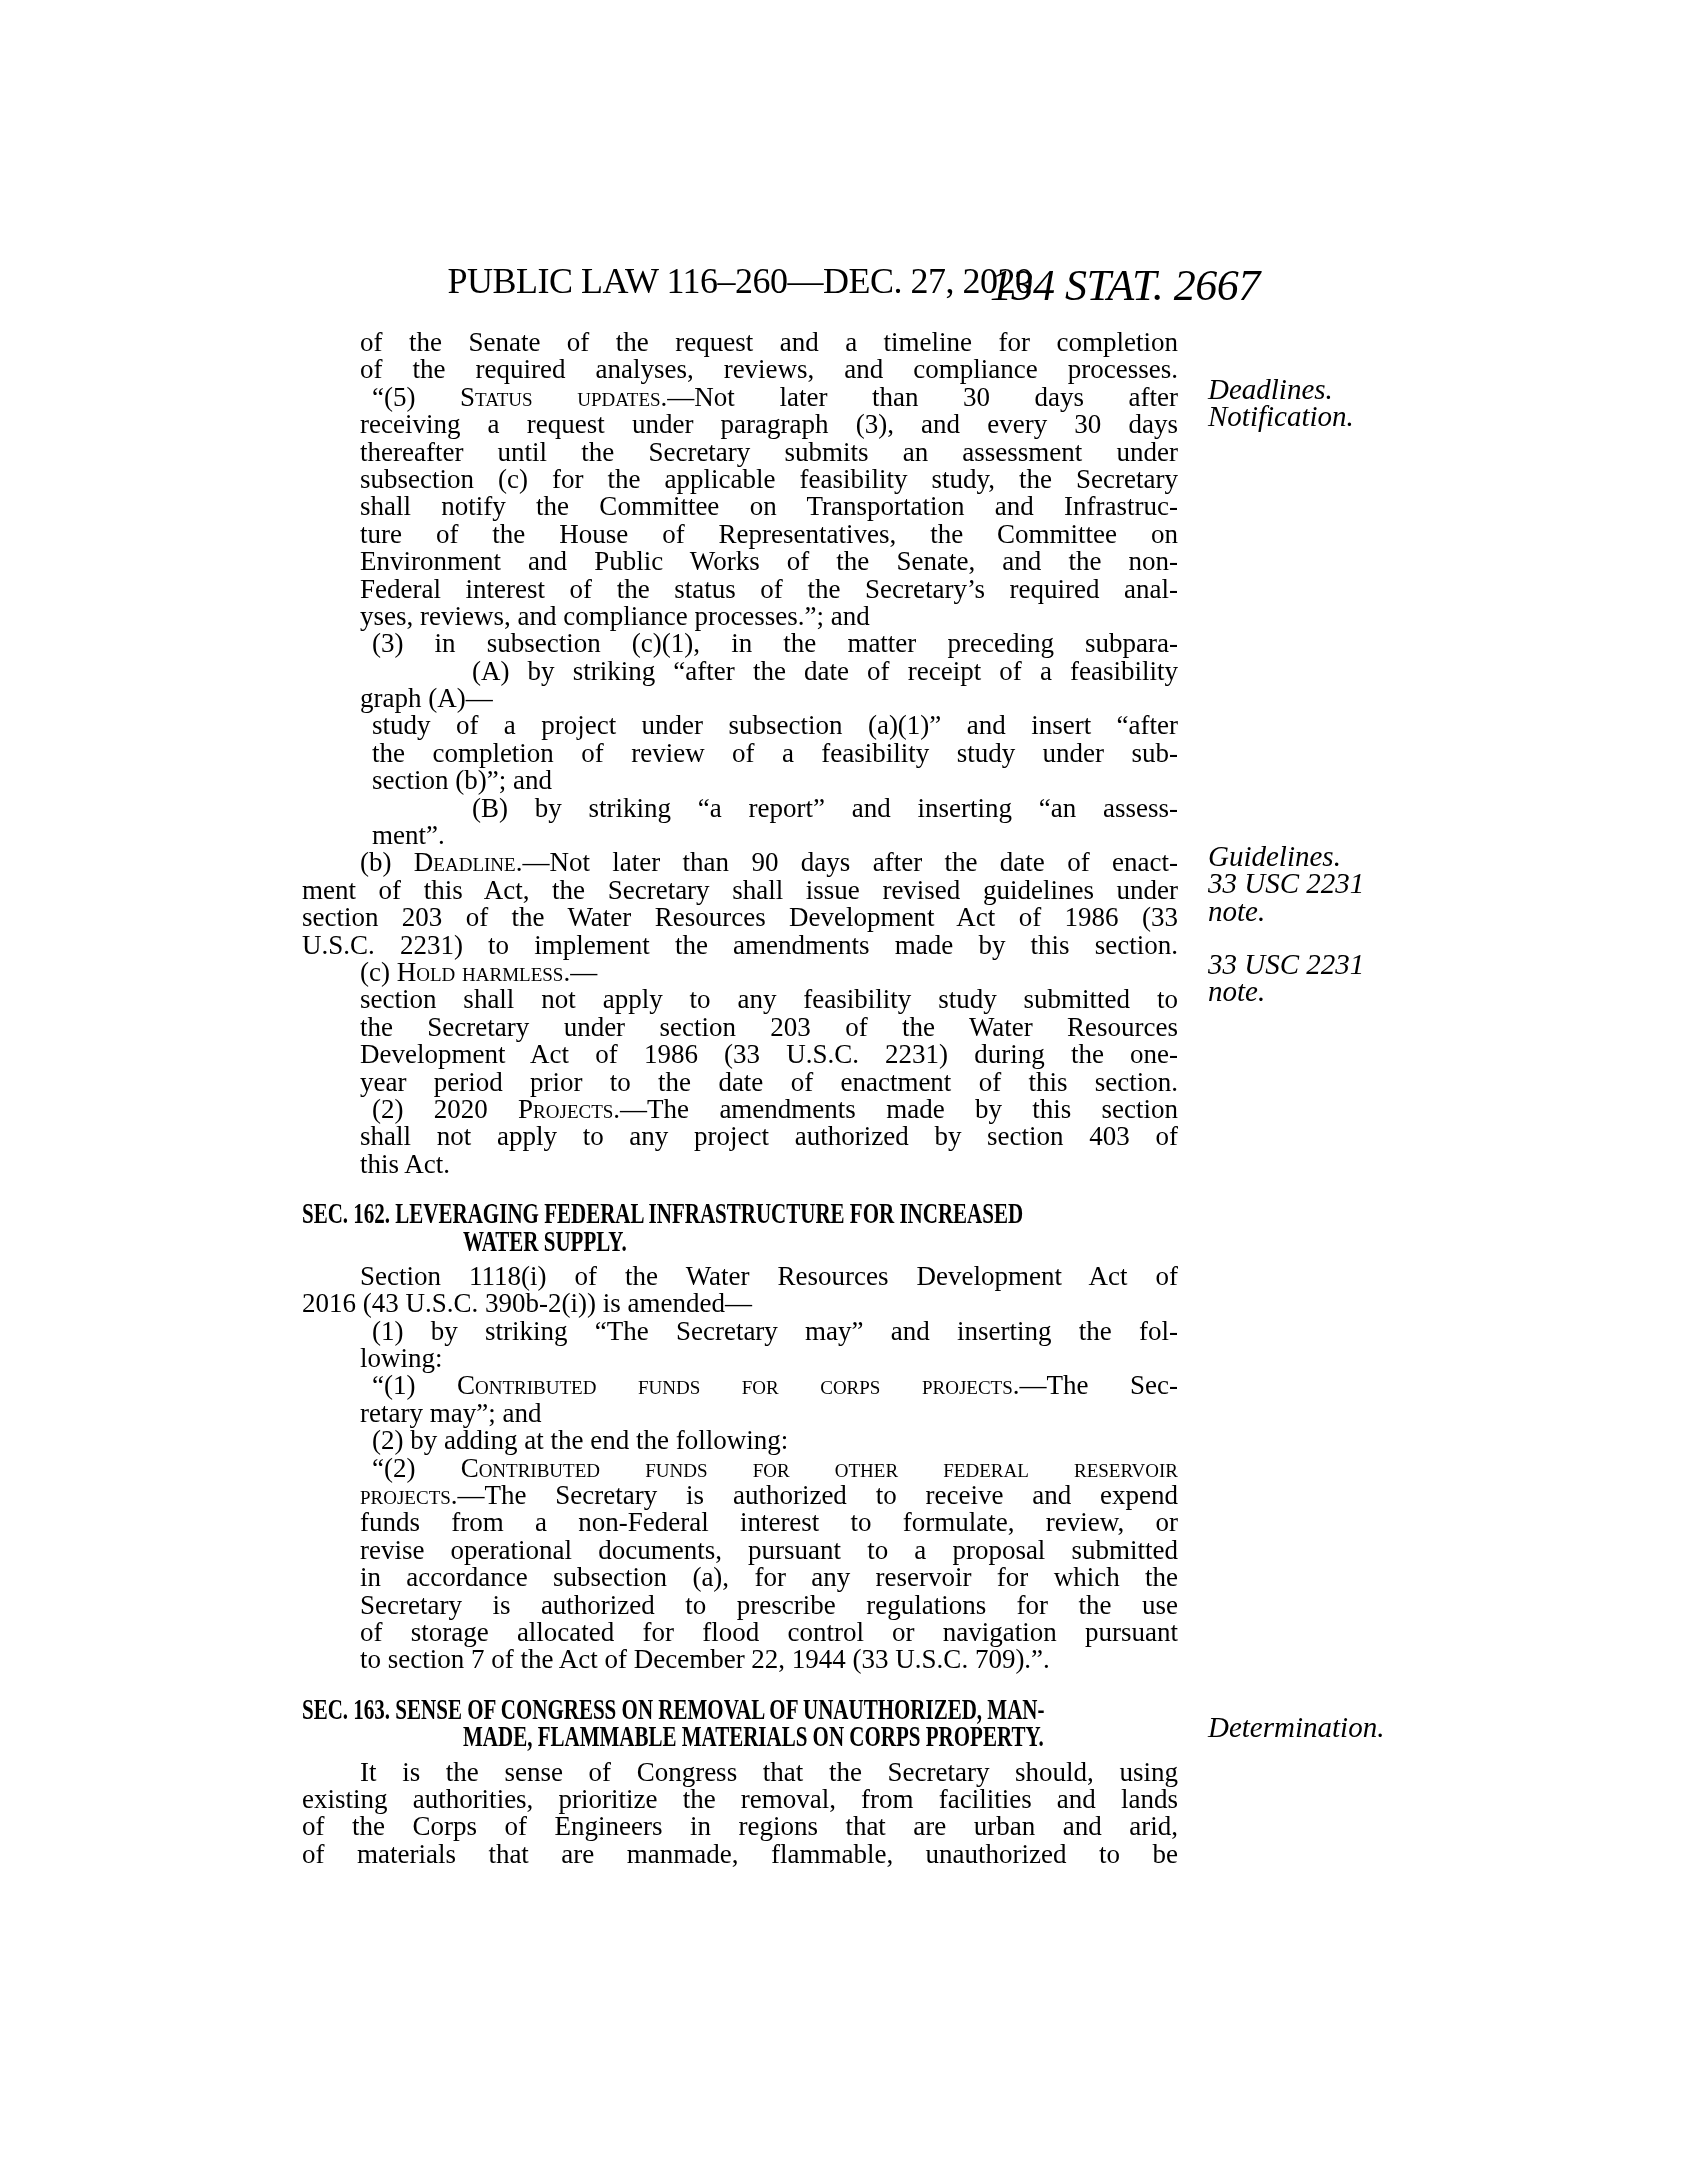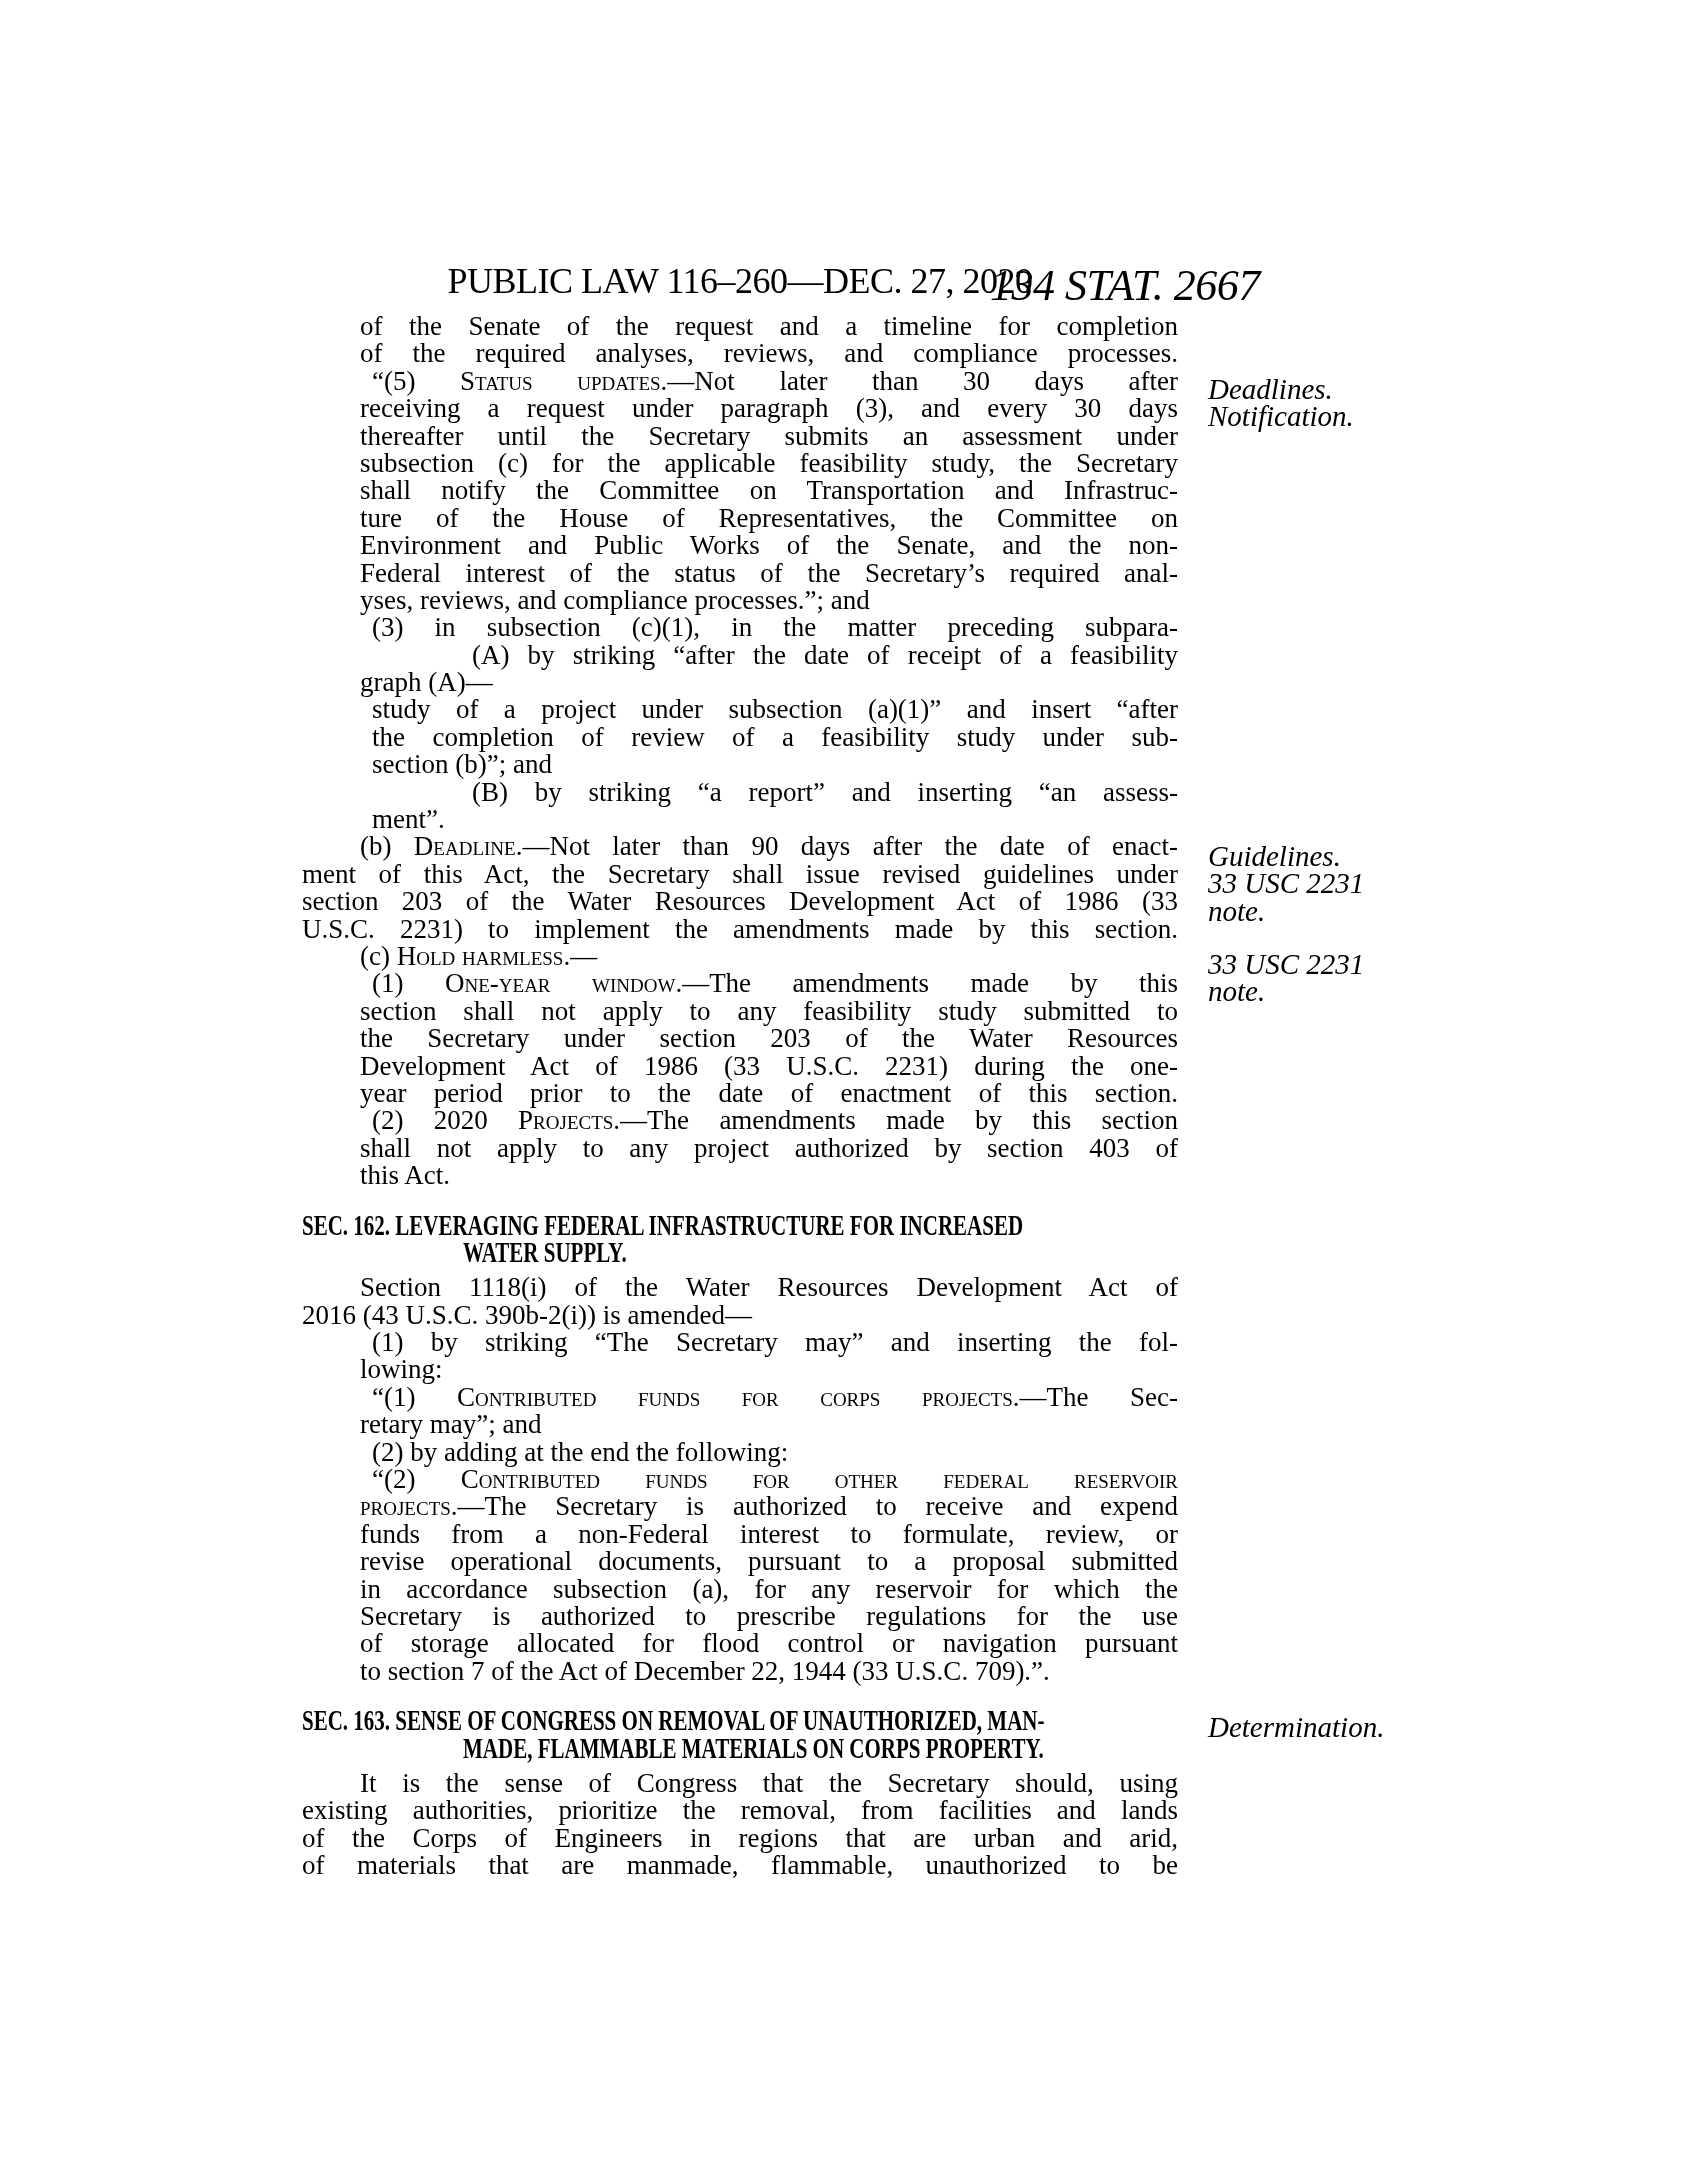--- a/index.html
+++ b/index.html
@@ -11,21 +11,21 @@
   .page{position:absolute;inset:0;background:#ffffff;}
   .header-title{
     position:absolute;left:302px;top:260px;width:876px;
     text-align:center;font-size:36px;letter-spacing:-0.5px;white-space:nowrap;
   }
   .header-stat{
     position:absolute;left:990px;top:260px;width:388px;
     text-align:left;font-size:44px;letter-spacing:-0.5px;white-space:nowrap;font-style:italic;
   }
   .statute-body{
-    position:absolute;left:302px;top:313px;width:876px;
+    position:absolute;left:302px;top:329px;width:876px;
     font-size:27px;line-height:27.4px;
   }
   .line{height:27.4px;}
   .j{text-align:justify;text-align-last:justify;text-justify:inter-word;}
   .ind-0{margin-left:0;}
   .ind-1{margin-left:58px;}
   .ind-2{margin-left:70px;}
   .ind-3{margin-left:170px;}
   .ind-hang{margin-left:161px;}
   .hd{
@@ -65,21 +65,20 @@
       <div class="line ind-2 j">study of a project under subsection (a)(1)” and insert “after</div>
       <div class="line ind-2 j">the completion of review of a feasibility study under sub-</div>
       <div class="line ind-2">section (b)”; and</div>
       <div class="line ind-3 j">(B) by striking “a report” and inserting “an assess-</div>
       <div class="line ind-2">ment”.</div>
       <div class="line ind-1 j">(b) <span class="sc">Deadline</span>.—Not later than 90 days after the date of enact-</div>
       <div class="line ind-0 j">ment of this Act, the Secretary shall issue revised guidelines under</div>
       <div class="line ind-0 j">section 203 of the Water Resources Development Act of 1986 (33</div>
       <div class="line ind-0 j">U.S.C. 2231) to implement the amendments made by this section.</div>
       <div class="line ind-1">(c) <span class="sc">Hold harmless</span>.—</div>
-      <div class="line ind-2 j">(1) <span class="sc">One-year window</span>.—The amendments made by this</div>
       <div class="line ind-1 j">section shall not apply to any feasibility study submitted to</div>
       <div class="line ind-1 j">the Secretary under section 203 of the Water Resources</div>
       <div class="line ind-1 j">Development Act of 1986 (33 U.S.C. 2231) during the one-</div>
       <div class="line ind-1 j">year period prior to the date of enactment of this section.</div>
       <div class="line ind-2 j">(2) 2020 <span class="sc">Projects</span>.—The amendments made by this section</div>
       <div class="line ind-1 j">shall not apply to any project authorized by section 403 of</div>
       <div class="line ind-1">this Act.</div>
       <div class="gap" style="height: 21px;"></div>
       <div class="line ind-0 hd">SEC. 162. LEVERAGING FEDERAL INFRASTRUCTURE FOR INCREASED</div>
       <div class="line ind-hang hd">WATER SUPPLY.</div>

